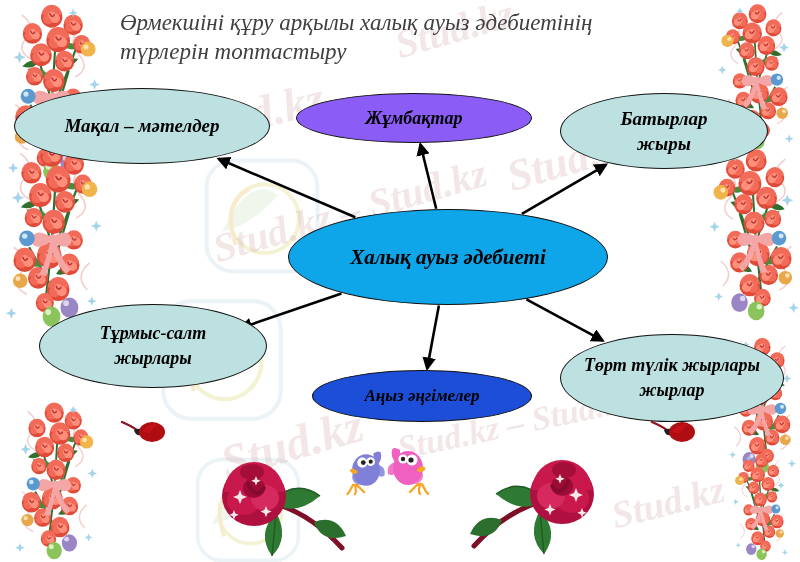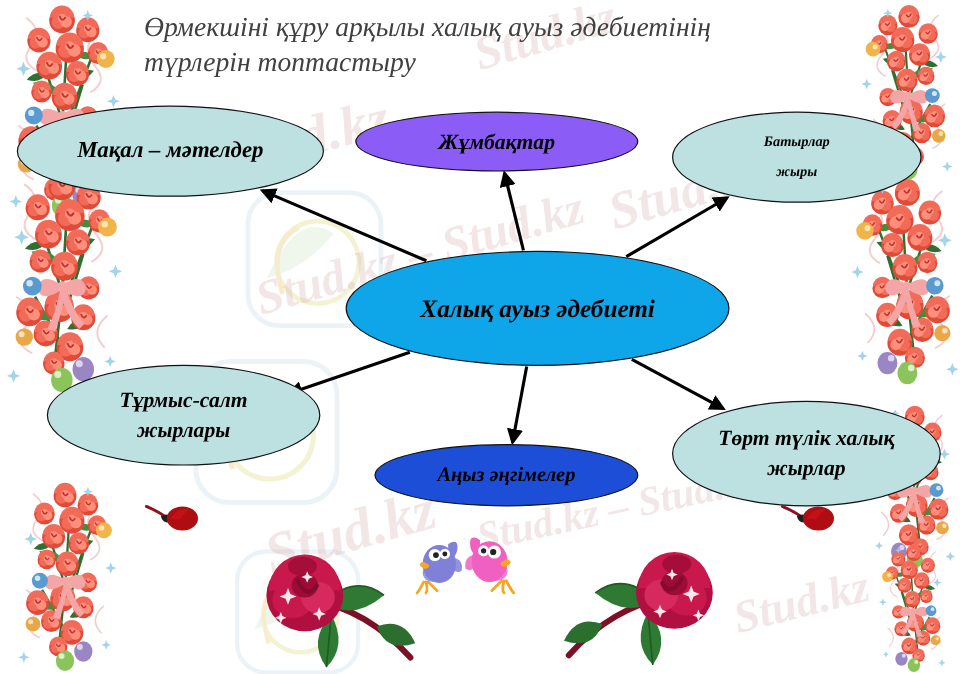--- a/index.html
+++ b/index.html
@@ -137,26 +137,26 @@
           <line x1="521.9" y1="213.9" x2="606.0" y2="164.8" stroke="#000000" stroke-width="2.6" marker-end="url(#arrowhead)"></line>
           <line x1="341.5" y1="293.5" x2="240.7" y2="328.0" stroke="#000000" stroke-width="2.6" marker-end="url(#arrowhead)"></line>
           <line x1="438.9" y1="305.4" x2="427.1" y2="368.7" stroke="#000000" stroke-width="2.6" marker-end="url(#arrowhead)"></line>
           <line x1="526.5" y1="299.4" x2="602.8" y2="340.6" stroke="#000000" stroke-width="2.6" marker-end="url(#arrowhead)"></line>
         </g>
     </svg>
     <div id="node-layer">
         <div class="node" style="left: 288px; top: 209px; width: 320px; height: 96px; background: #0ea5e9; border-color: rgb(17, 17, 17); font-size: 21px; line-height: 28px;"><span>Халық ауыз әдебиеті</span></div>
         <div class="node" style="left: 14px; top: 88px; width: 256px; height: 76px; background: rgb(189, 224, 224); border-color: rgb(17, 17, 17); font-size: 19px; line-height: 26px;"><span>Мақал – мәтелдер</span></div>
         <div class="node" style="left: 296px; top: 93px; width: 236px; height: 50px; background: #8b5cf6; border-color: rgb(17, 17, 17); font-size: 18px; line-height: 25px;"><span>Жұмбақтар</span></div>
-        <div class="node" style="left: 560px; top: 93px; width: 208px; height: 76px; background: rgb(189, 224, 224); border-color: rgb(17, 17, 17); font-size: 12px; line-height: 25px;"><span>Батырлар
+        <div class="node" style="left: 560px; top: 93px; width: 208px; height: 76px; background: rgb(189, 224, 224); border-color: rgb(17, 17, 17); font-size: 19px; line-height: 25px;"><span>Батырлар
 жыры</span></div>
         <div class="node" style="left: 39px; top: 304px; width: 228px; height: 84px; background: rgb(189, 224, 224); border-color: rgb(17, 17, 17); font-size: 18px; line-height: 25px;"><span>Тұрмыс-салт
 жырлары</span></div>
         <div class="node" style="left: 312px; top: 370px; width: 220px; height: 52px; background: #1d4ed8; border-color: rgb(17, 17, 17); font-size: 17px; line-height: 24px;"><span>Аңыз әңгімелер</span></div>
-        <div class="node" style="left: 560px; top: 334px; width: 224px; height: 88px; background: rgb(189, 224, 224); border-color: rgb(17, 17, 17); font-size: 18px; line-height: 25px;"><span>Төрт түлік халық
+        <div class="node" style="left: 560px; top: 334px; width: 224px; height: 88px; background: rgb(189, 224, 224); border-color: rgb(17, 17, 17); font-size: 18px; line-height: 25px;"><span>Төрт түлік жырлары
 жырлар</span></div>
       </div>
   </div>
 
   <div id="decoration-front-layer">
       <div class="deco" style="left: 2px; top: 2px; width: 108px; height: 182px;"><svg width="108" height="182" viewBox="0 0 100 170" xmlns="http://www.w3.org/2000/svg">
           <g stroke="#f3c8c8" stroke-width="1.5" fill="none" opacity="0.9">
             <path d="M18 12 q14 10 4 22 q-10 12 6 20"></path>
             <path d="M72 24 q-12 14 0 26 q10 12 -4 20"></path>
             <path d="M12 96 q16 10 6 24 q-8 12 6 18"></path>

